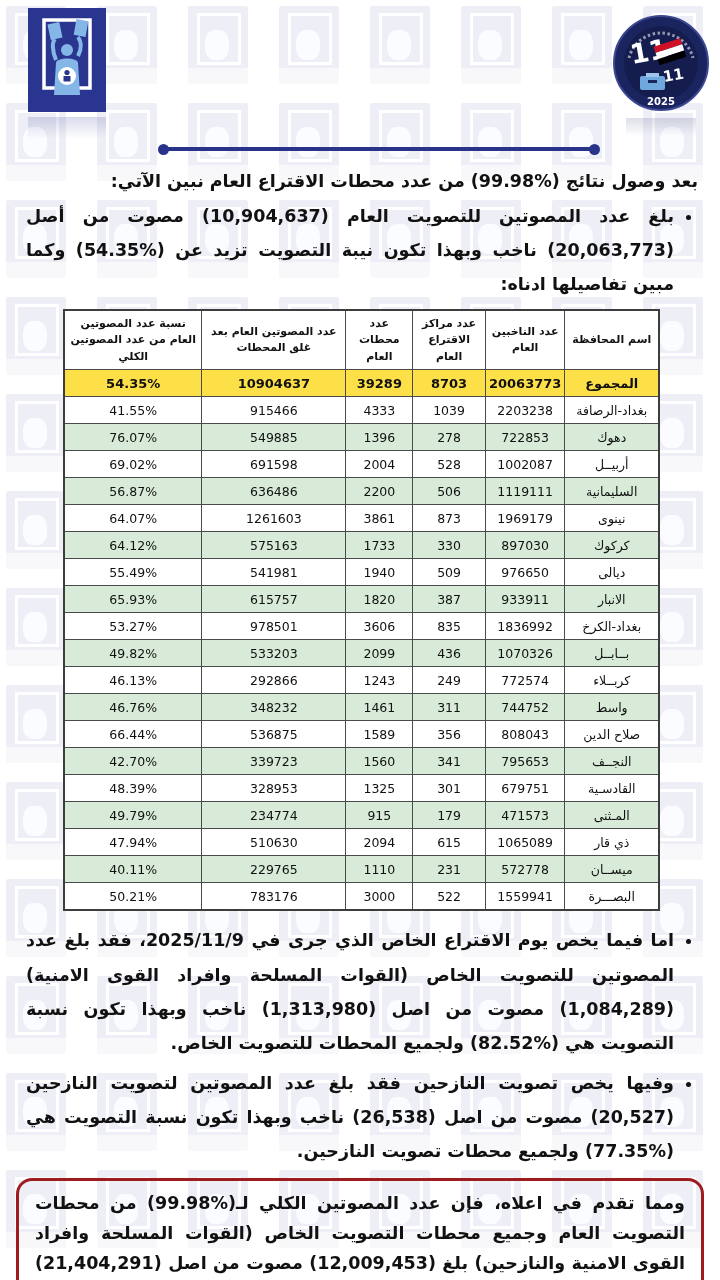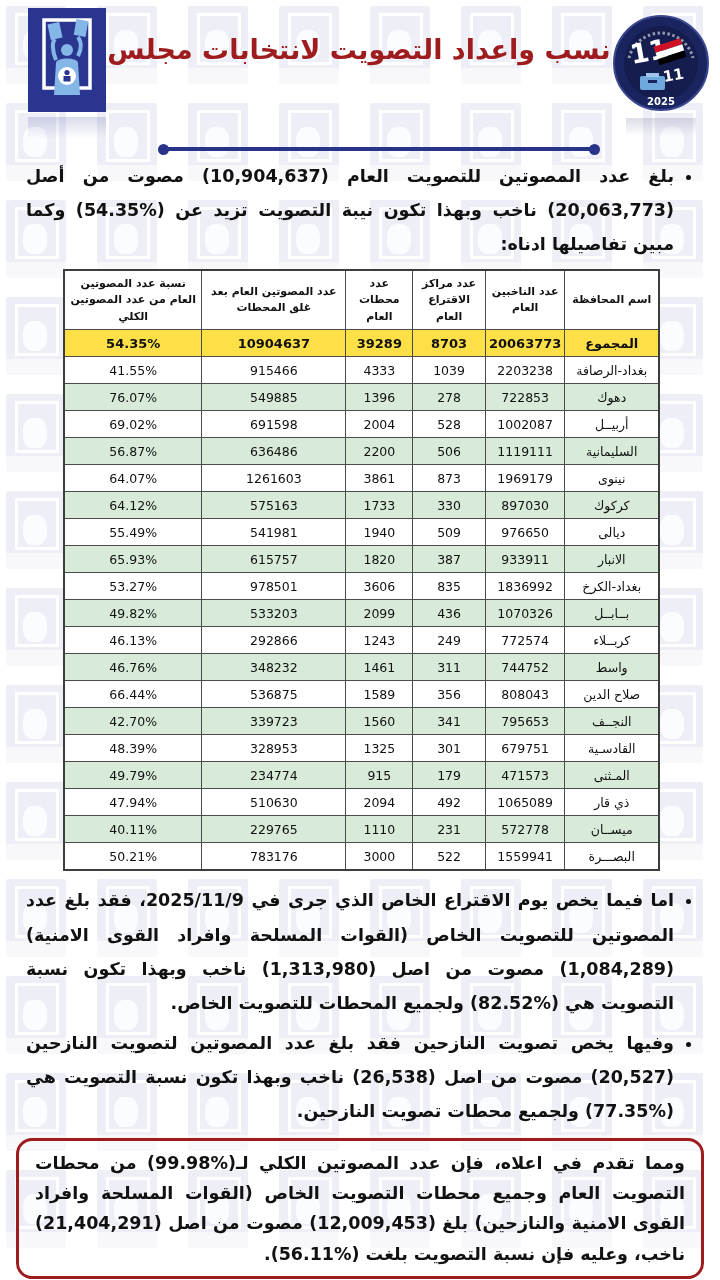--- a/index.html
+++ b/index.html
@@ -187,21 +187,20 @@
           <circle cx="39" cy="42" r="6" fill="#85B6E8"></circle>
           <path d="M28 55 C28 49 50 49 50 55 L52 87 L26 87 Z" fill="#85B6E8"></path>
           <circle cx="39" cy="68" r="9" fill="#ffffff"></circle>
           <circle cx="39" cy="64.5" r="2.6" fill="#2A3590"></circle>
           <path d="M35.5 68 L42.5 68 L42.5 73.5 L35.5 73.5 Z" fill="#2A3590"></path>
         </svg>
         <div class="refl"></div>
       </div>
 
       <div class="title-wrap">
-        <div class="title-line">نسب واعداد التصويت لانتخابات مجلس</div>
       </div>
 
       <div class="logo-right">
         <svg width="98" height="98" viewBox="0 0 98 98">
           <circle cx="49" cy="49" r="47" fill="#1A2560" stroke="#3B4790" stroke-width="2"></circle>
           <circle cx="49" cy="49" r="37" fill="#141D4E"></circle>
           <path d="M 17 44 A 33 33 0 0 1 81 44" stroke="#ffffff" stroke-width="3" stroke-dasharray="2.5 2.5" fill="none" opacity="0.55"></path>
           <text x="20" y="50" font-size="27" font-weight="bold" fill="#ffffff" transform="rotate(-10 20 50)">11</text>
           <g transform="rotate(-18 58 38)">
             <rect x="44" y="28" width="28" height="6.5" fill="#CE1126"></rect>
@@ -213,20 +212,21 @@
           <rect x="34" y="59" width="13" height="4" fill="#9FC5E8"></rect>
           <rect x="36" y="66" width="9" height="3" fill="#1A2560"></rect>
           <text x="49" y="91" font-size="10" font-weight="bold" fill="#ffffff" text-anchor="middle">2025</text>
         </svg>
         <div class="refl"></div>
       </div>
     </div>
 
     <div class="separator"></div>
 
+    <div class="intro">بعد وصول نتائج (%99.98) من عدد محطات الاقتراع العام نبين الآتي:</div>
 
     <ul class="points">
       <li>بلغ عدد المصوتين للتصويت العام (10,904,637) مصوت من أصل (20,063,773) ناخب وبهذا تكون نيبة التصويت تزيد عن (%54.35) وكما مبين تفاصيلها ادناه:</li>
     </ul>
 
     <table class="data">
       <thead>
         <tr>
             <th style="width: 15.7%;">اسم المحافظة</th>
             <th style="width: 13.2%;">عدد الناخبين العام</th>
@@ -369,21 +369,21 @@
             <td>المـثنى</td>
             <td class="num">471573</td>
             <td class="num">179</td>
             <td class="num">915</td>
             <td class="num">234774</td>
             <td class="num">49.79%</td>
           </tr>
           <tr>
             <td>ذي قار</td>
             <td class="num">1065089</td>
-            <td class="num">492</td>
+            <td class="num">615</td>
             <td class="num">2094</td>
             <td class="num">510630</td>
             <td class="num">47.94%</td>
           </tr>
           <tr class="alt">
             <td>ميســان</td>
             <td class="num">572778</td>
             <td class="num">231</td>
             <td class="num">1110</td>
             <td class="num">229765</td>

